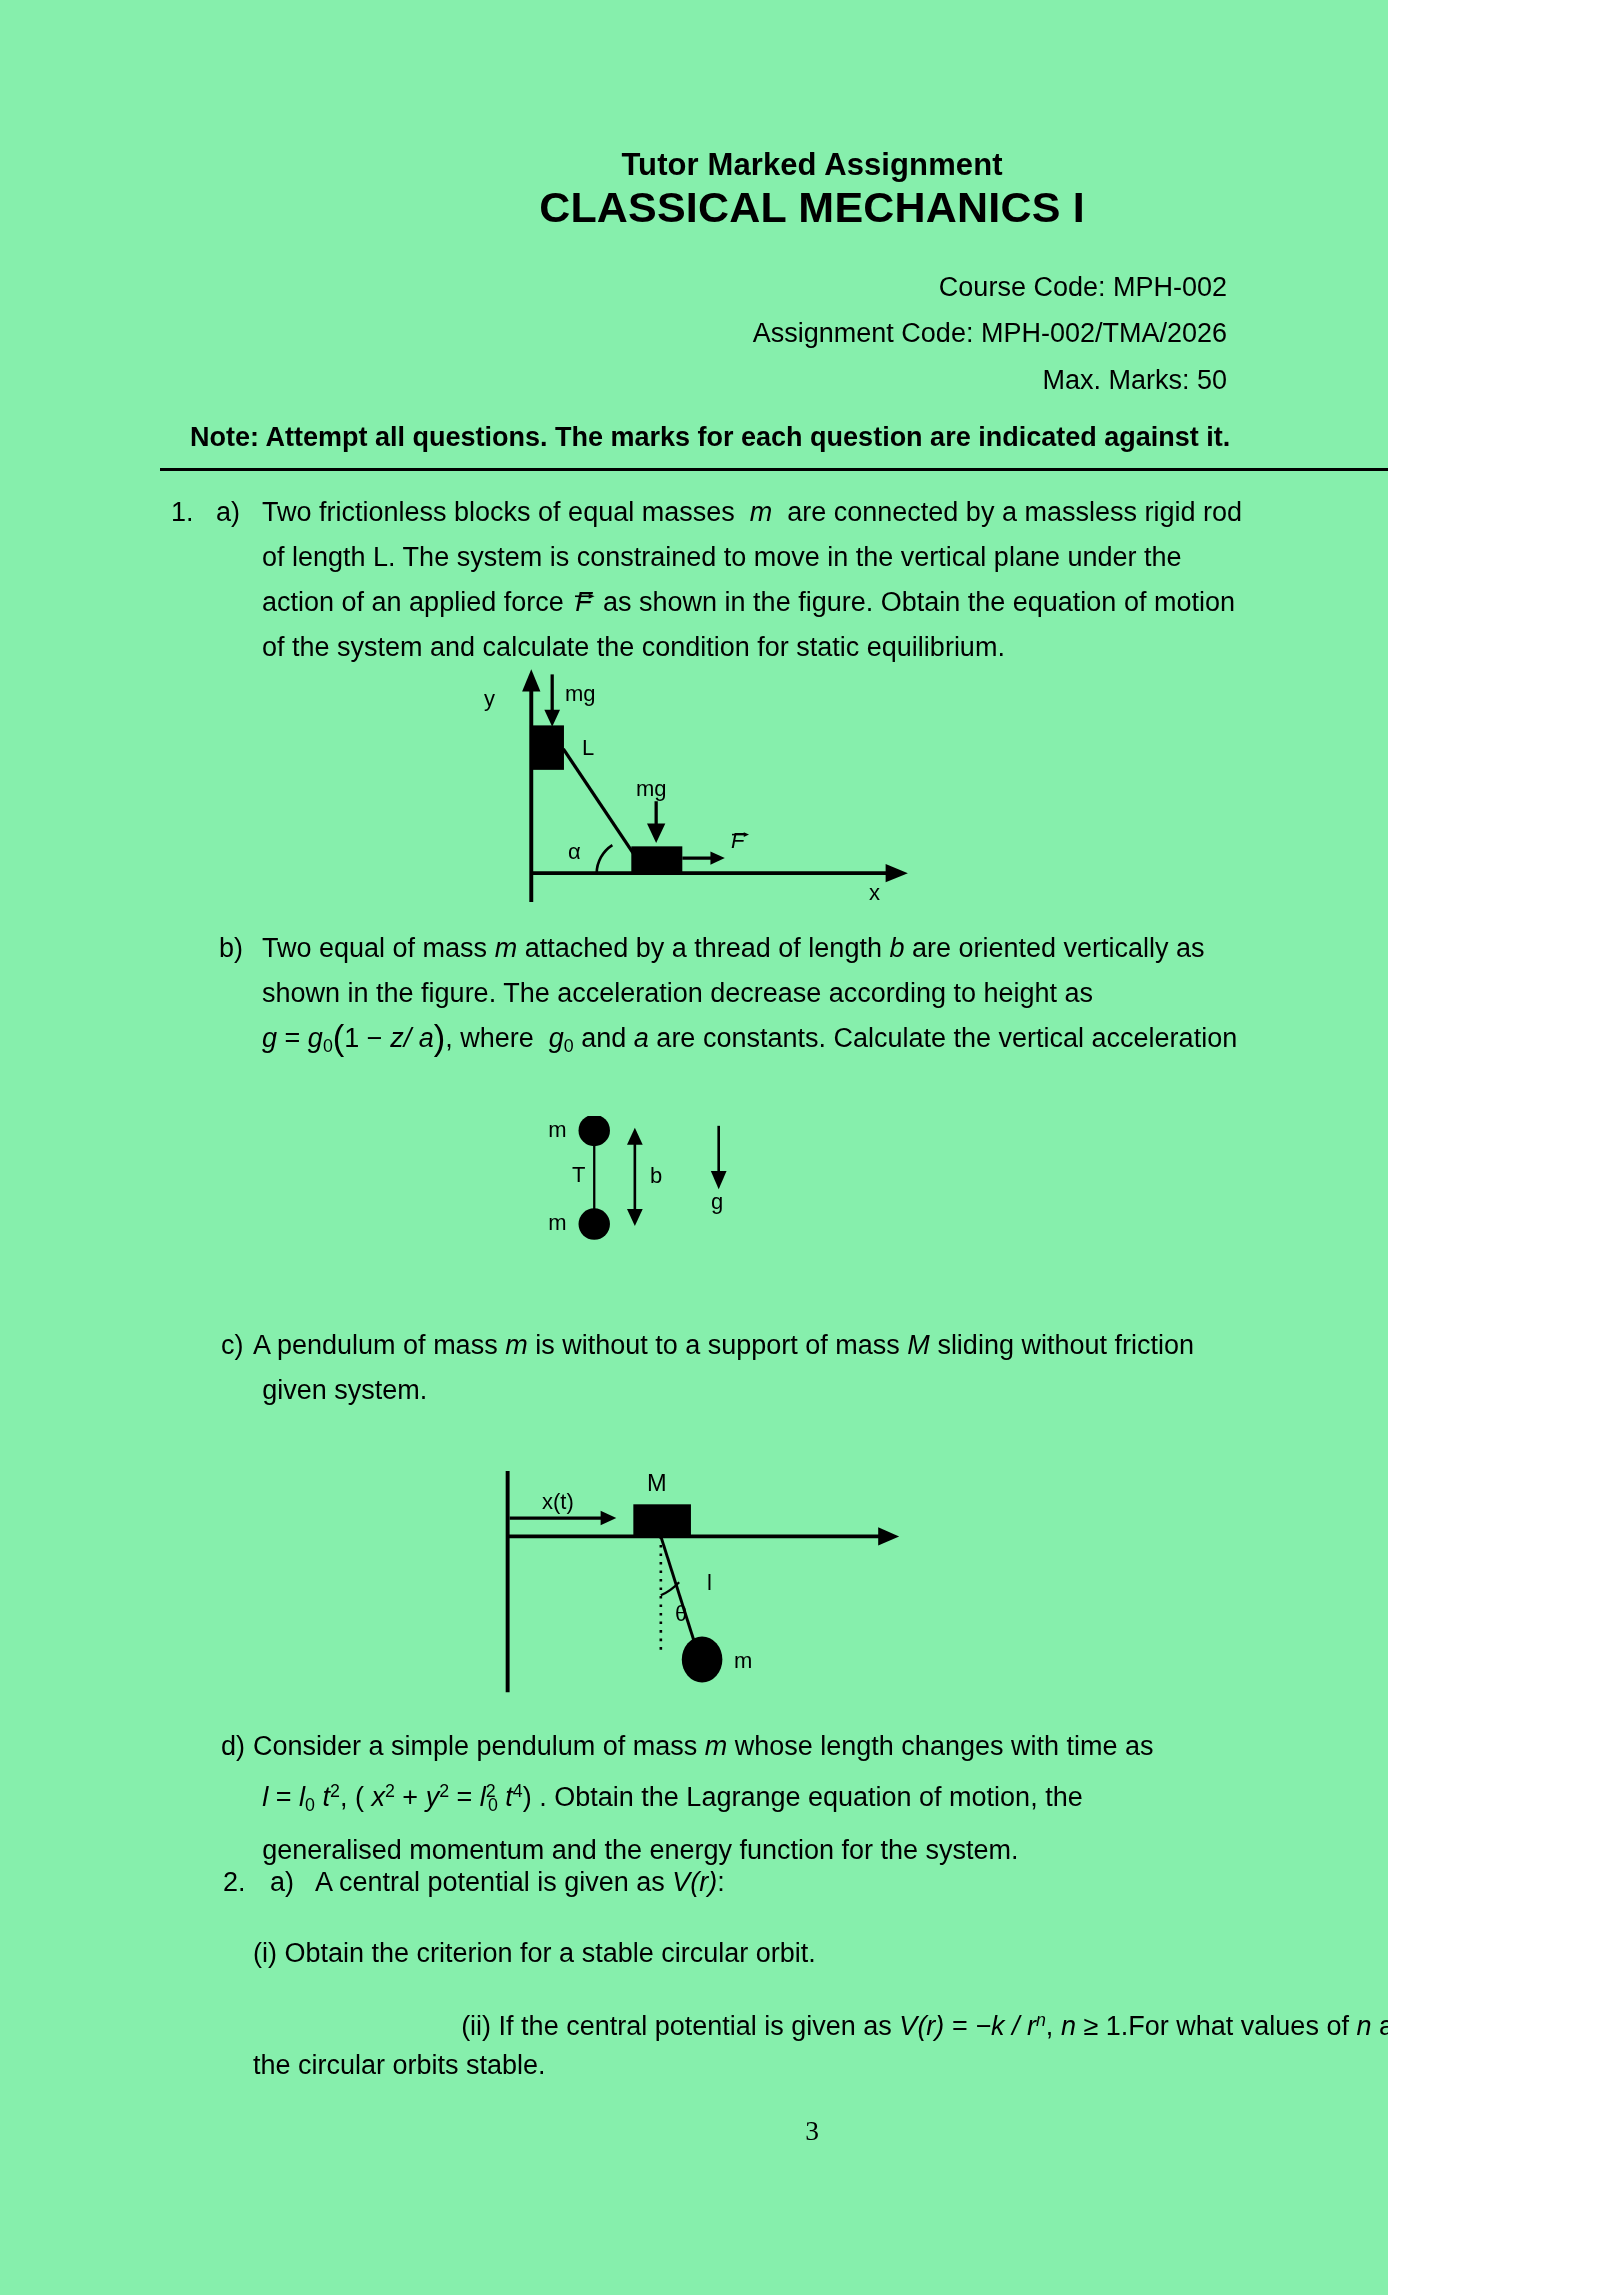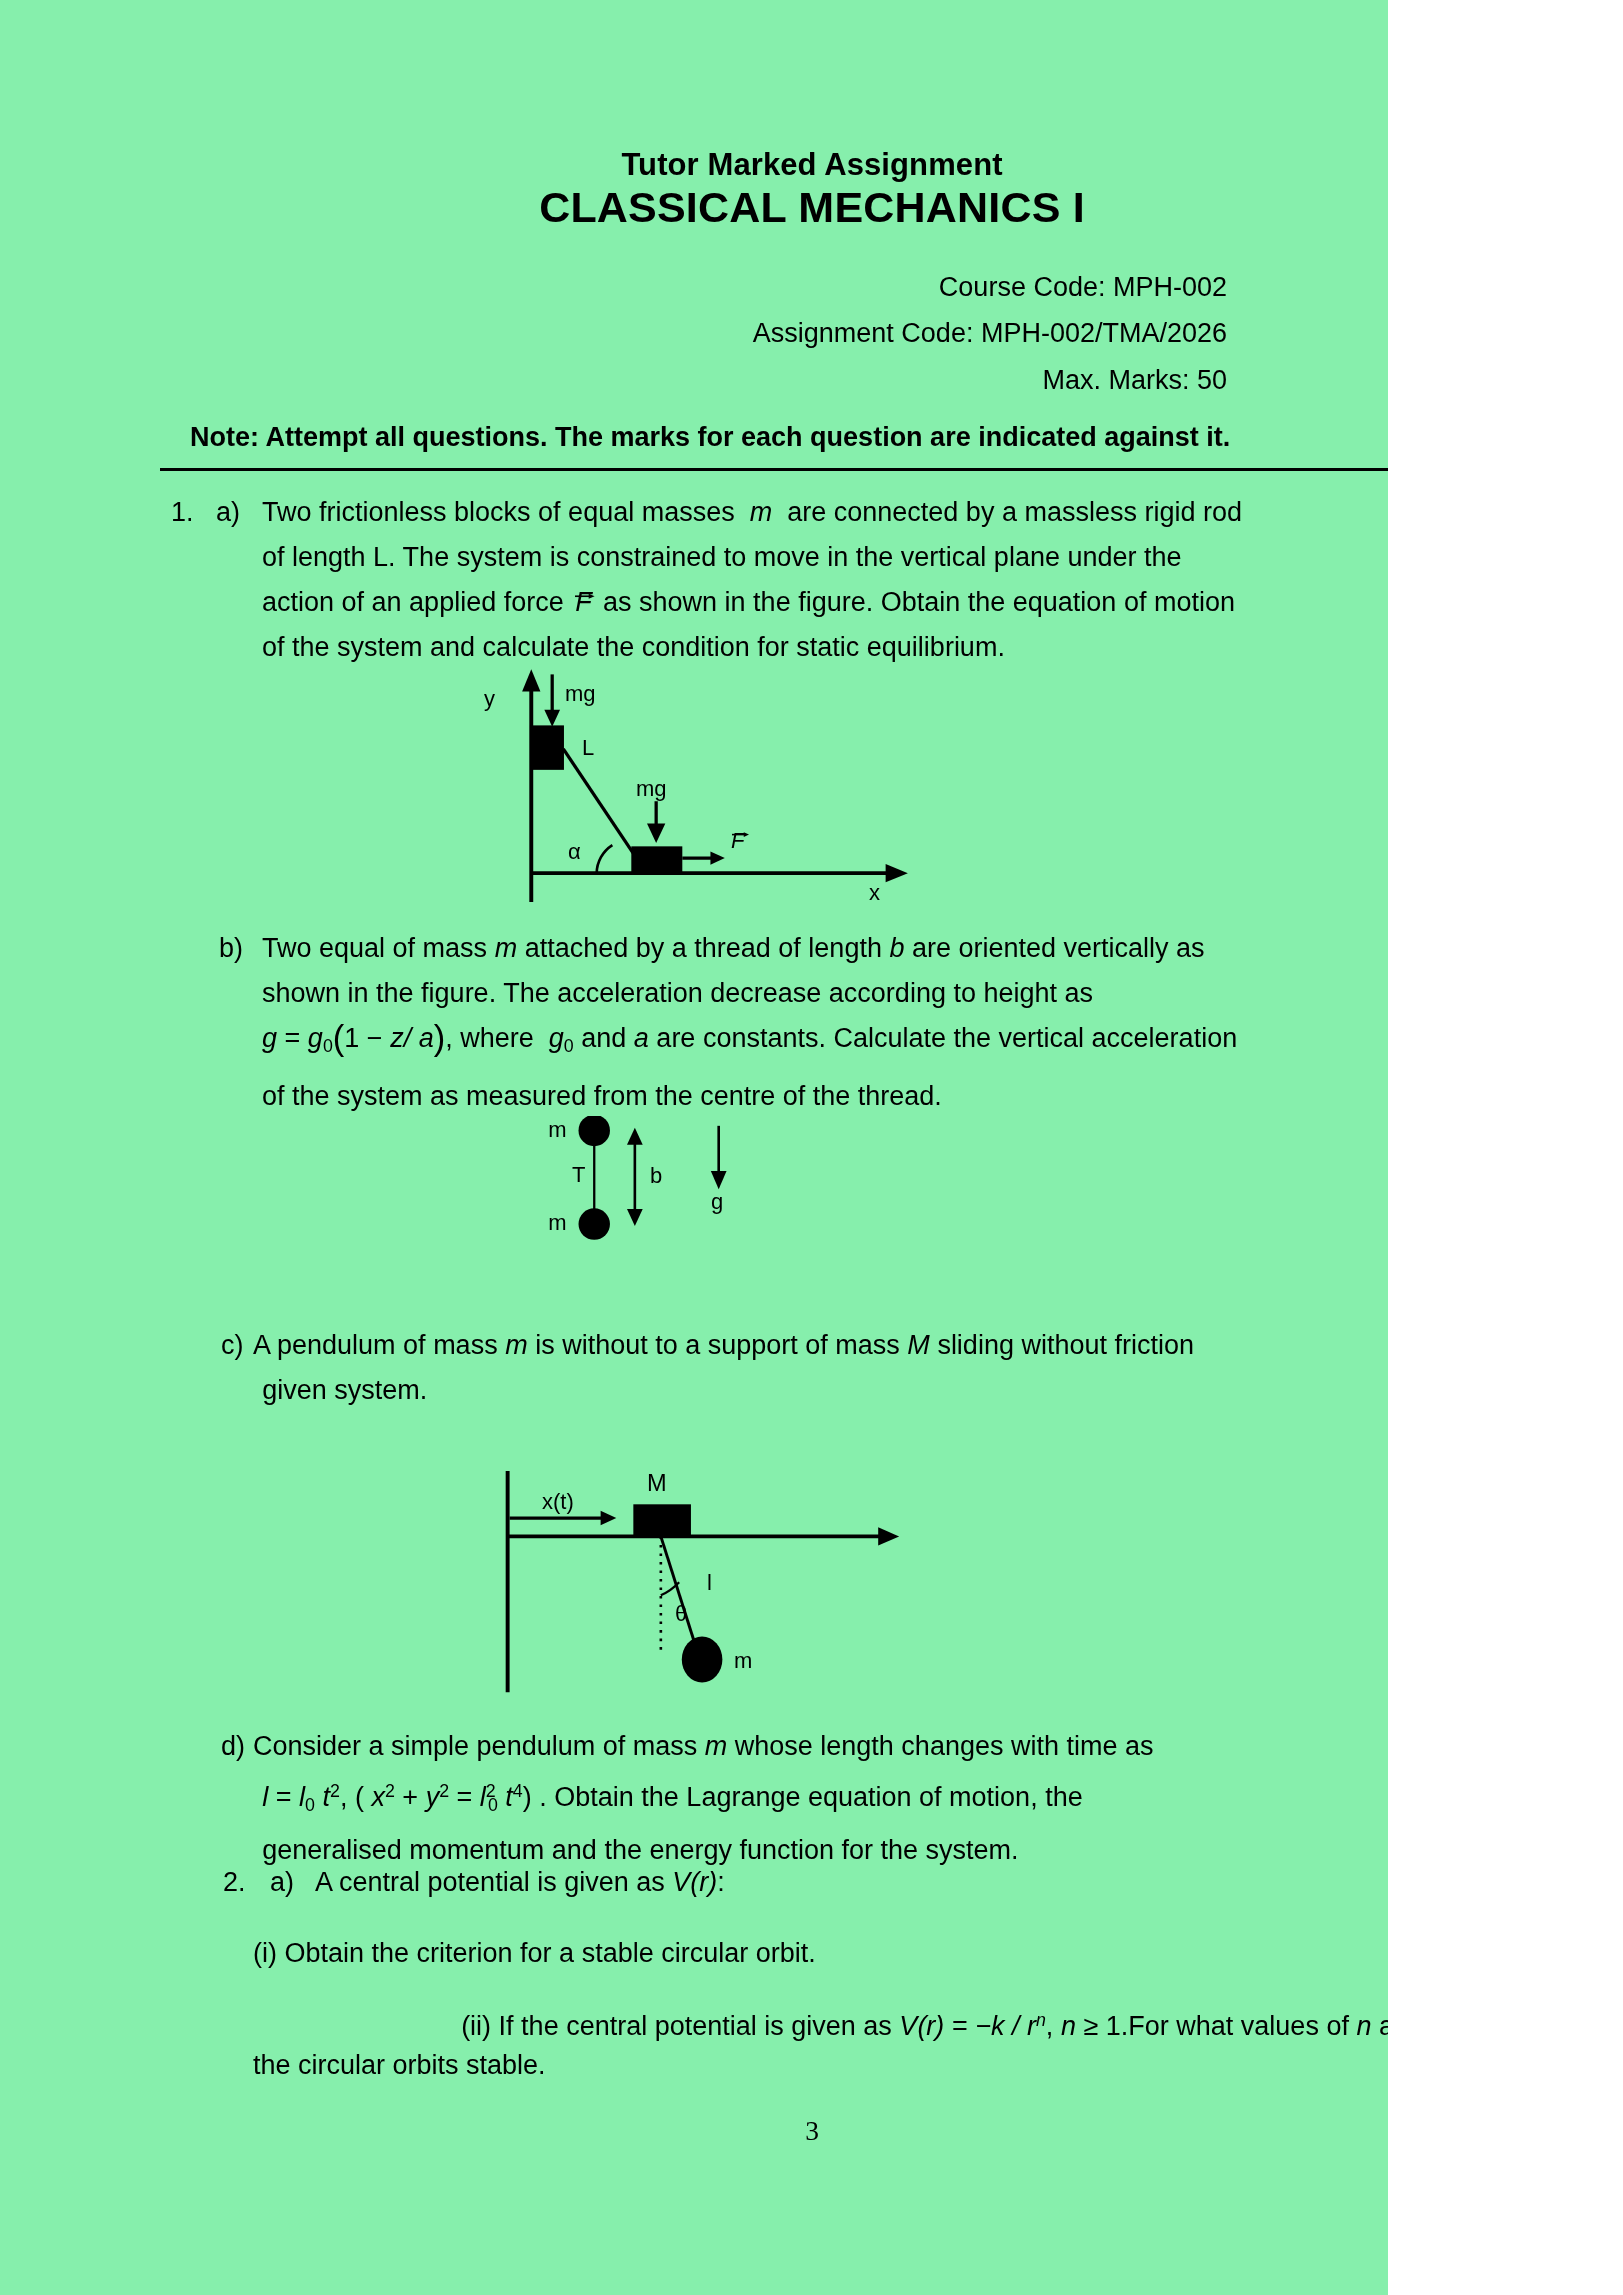--- a/index.html
+++ b/index.html
@@ -219,21 +219,20 @@
       <i>g</i>
       <span>=</span>
       <i>g</i><sub>0</sub><span class="bigparen">(</span><span>1</span>
       <span>−</span>
       <i>z/ a</i><span class="bigparen">)</span><span>, where</span>
       &nbsp;<i>g</i><sub>0</sub>
       <span>and</span>
       <i>a</i>
       <span>are constants. Calculate the vertical acceleration</span>
     </div>
-    <div style="margin-top:5.2px;">of the system as measured from the centre of the thread.</div>
   </div>
   <div class="marks" style="left:1296px; top:1066px; width:151px;">(5)</div>
 
   <div class="fig" style="left:530px; top:1116px;">
     <svg width="249" height="131" viewBox="0 0 380 200">
 
       <line x1="98" y1="30" x2="98" y2="153" stroke="#000" stroke-width="3.5"></line>
 
       <circle cx="98" cy="22" r="24" fill="#000"></circle>
 

